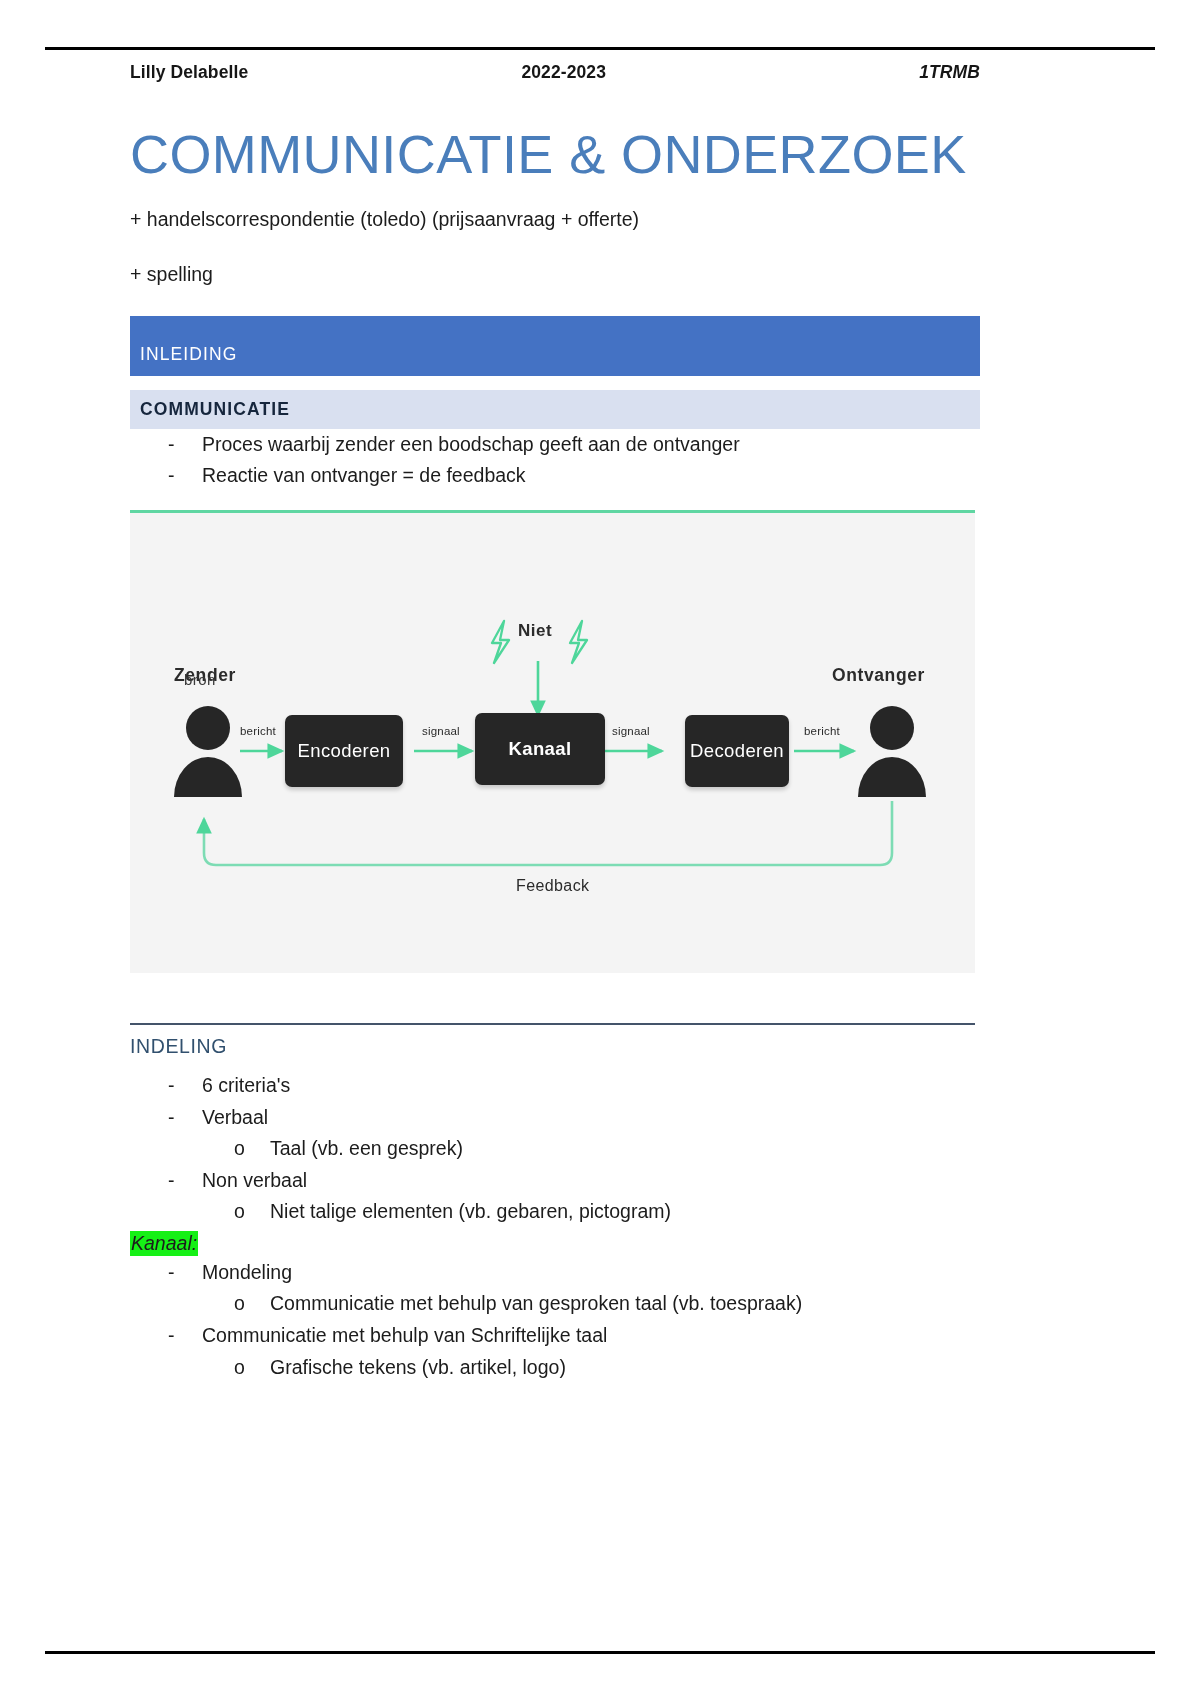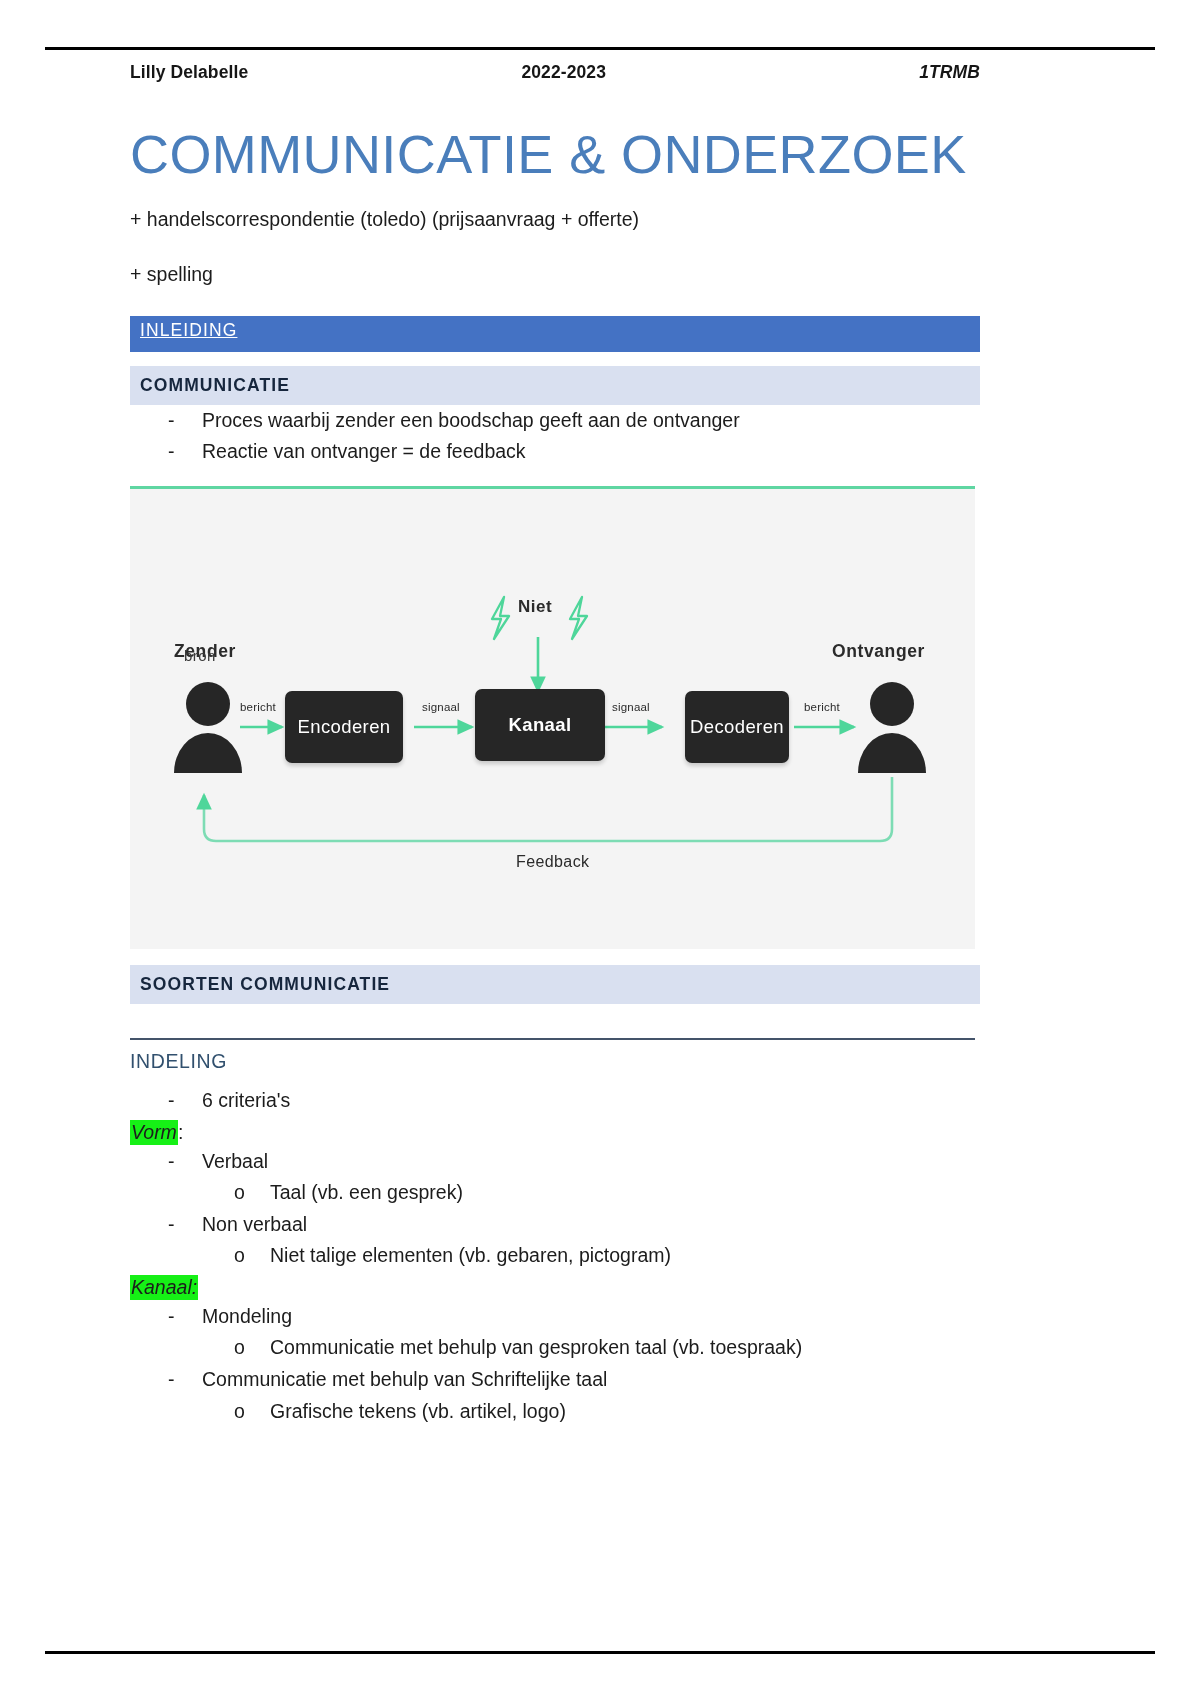--- a/index.html
+++ b/index.html
@@ -77,23 +77,22 @@
     box-sizing: border-box;
     width: 850px;
     padding: 9px 0 9px 10px;
     font-size: 17.5px;
     letter-spacing: 1.1px;
   }
   .band-h1 {
     background: #4472c4;
     color: #ffffff;
     font-weight: 400;
-    padding-top: 4px;
+    padding-top: 28px;
     padding-bottom: 11px;
-    text-decoration: underline;
   }
   .band-h2 {
     background: #d9e0f0;
     color: #16263d;
     font-weight: 700;
   }
   .gap-after-band1 { height: 14px; }
   .gap-sm { height: 16px; }
 
   
@@ -301,35 +300,31 @@
         <div class="fig-label fig-edge-label" style="left:482px; top:212px;">signaal</div>
         <div class="fig-label fig-edge-label" style="left:674px; top:212px;">bericht</div>
 
         <div class="fig-label fig-feedback-label" style="left:386px; top:364px;">Feedback</div>
 
       </div>
     </div>
 
     <div class="gap-sm"></div>
 
-    <div class="band band-h2">SOORTEN COMMUNICATIE</div>
 
     <div class="thin-rule"></div>
     <div class="sub-heading">INDELING</div>
 
     <ul class="lvl1">
       <li>
         <span class="marker">-</span>
         <span>6 criteria's</span>
       </li>
     </ul>
 
-    <div class="cat-heading">
-      <span class="hl">Vorm</span><span>:</span>
-    </div>
 
     <ul class="lvl1">
       <li>
         <span class="marker">-</span>
         <span>Verbaal</span>
       </li>
     </ul>
     <ul class="lvl2">
       <li>
         <span class="marker">o</span>

